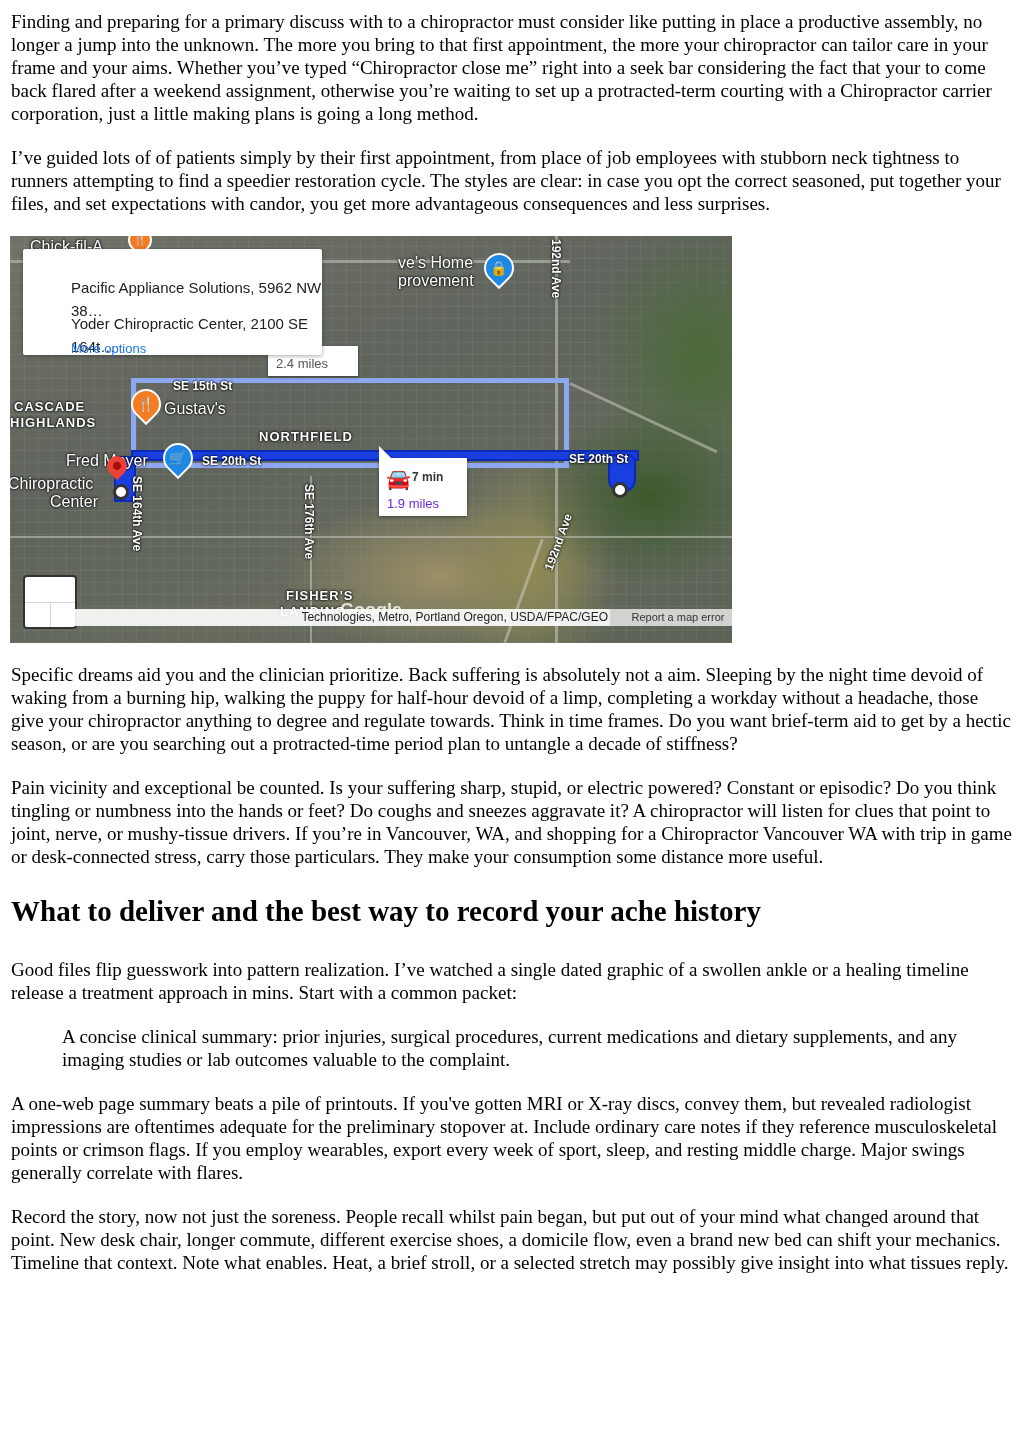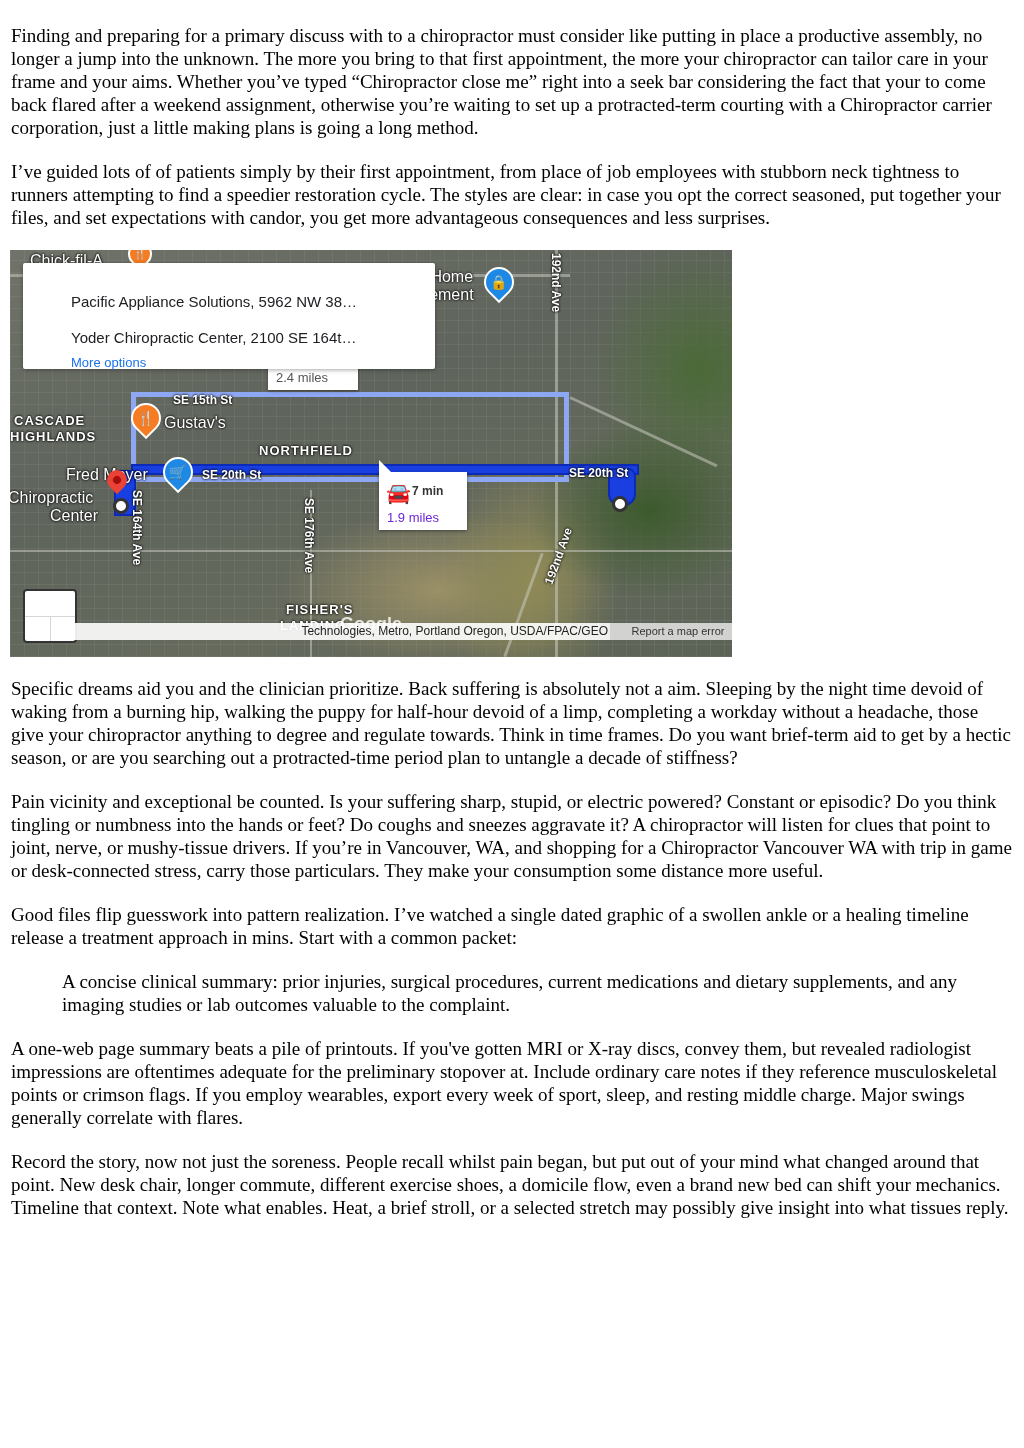--- a/index.html
+++ b/index.html
@@ -3,21 +3,21 @@
 <meta charset="utf-8">
 <style>
   html, body { margin: 0; padding: 0; background: #ffffff; }
   body {
     width: 1024px;
     font-family: "Liberation Serif", "DejaVu Serif", serif;
     color: #000;
     font-size: 19px;
     line-height: 23px;
   }
-  .page { padding: 24px 10px 0 11px; }
+  .page { padding: 10px 10px 0 11px; }
   p { margin: 0 0 21px 0; }
   h2 {
     font-size: 29px; line-height: 34px; font-weight: bold;
     margin: 26px 0 30px 0;
   }
   blockquote { margin: 0 0 21px 51px; }
   .map {
     position: relative; width: 722px; height: 407px; margin: 0 0 20px -1px;
     overflow: hidden;
     background:
@@ -35,21 +35,21 @@
     font-weight: bold; letter-spacing: 1px; font-size: 13px;
     text-shadow: 0 0 2px #000, 0 0 3px #000;
     white-space: nowrap;
   }
   .map .label.poi { font-size: 16px; letter-spacing: 0; font-weight: normal; }
   .map .label.street { font-size: 12px; letter-spacing: 0; }
   .map .label.vert { transform-origin: left top; transform: rotate(90deg); }
   .route-alt { position: absolute; border: 5px solid #8ea7f2; background: transparent; }
   .route-main { position: absolute; background: #1a3fe0; border: 2px solid #0b2ab8; }
   .popup {
-    position: absolute; left: 13px; top: 13px; width: 412px; height: 106px;
+    position: absolute; left: 13px; top: 13px; width: 299px; height: 106px;
     background: #fff; border-radius: 2px; box-shadow: 0 1px 4px rgba(0,0,0,0.35);
     font-family: "Liberation Sans", sans-serif;
   }
   .popup .row1 { position: absolute; left: 48px; top: 27px; font-size: 15px; color: #202124; }
   .popup .row2 { position: absolute; left: 48px; top: 63px; font-size: 15px; color: #202124; }
   .popup .more { position: absolute; left: 48px; top: 88px; font-size: 13px; color: #1a73e8; cursor: pointer; }
   .bubble {
     position: absolute; background: #fff; font-family: "Liberation Sans", sans-serif;
     box-shadow: 0 1px 3px rgba(0,0,0,0.4);
   }
@@ -188,18 +188,19 @@
     <div class="layer-btn"></div>
     <div class="attrib">
       <div>Technologies, Metro, Portland Oregon, USDA/FPAC/GEO</div>
     </div>
     <div class="report">Report a map error</div>
   </div>
 
   <p>Specific dreams aid you and the clinician prioritize. Back suffering is absolutely not a aim. Sleeping by the night time devoid of waking from a burning hip, walking the puppy for half-hour devoid of a limp, completing a workday without a headache, those give your chiropractor anything to degree and regulate towards. Think in time frames. Do you want brief-term aid to get by a hectic season, or are you searching out a protracted-time period plan to untangle a decade of stiffness?</p>
   <p>Pain vicinity and exceptional be counted. Is your suffering sharp, stupid, or electric powered? Constant or episodic? Do you think tingling or numbness into the hands or feet? Do coughs and sneezes aggravate it? A chiropractor will listen for clues that point to joint, nerve, or mushy-tissue drivers. If you’re in Vancouver, WA, and shopping for a Chiropractor Vancouver WA with trip in game or desk-connected stress, carry those particulars. They make your consumption some distance more useful.</p>
 
+  <h2>What to deliver and the best way to record your ache history</h2>
   <p>Good files flip guesswork into pattern realization. I’ve watched a single dated graphic of a swollen ankle or a healing timeline release a treatment approach in mins. Start with a common packet:</p>
   <blockquote>A concise clinical summary: prior injuries, surgical procedures, current medications and dietary supplements, and any imaging studies or lab outcomes valuable to the complaint.</blockquote>
   <p>A one-web page summary beats a pile of printouts. If you've gotten MRI or X-ray discs, convey them, but revealed radiologist impressions are oftentimes adequate for the preliminary stopover at. Include ordinary care notes if they reference musculoskeletal points or crimson flags. If you employ wearables, export every week of sport, sleep, and resting middle charge. Major swings generally correlate with flares.</p>
   <p>Record the story, now not just the soreness. People recall whilst pain began, but put out of your mind what changed around that point. New desk chair, longer commute, different exercise shoes, a domicile flow, even a brand new bed can shift your mechanics. Timeline that context. Note what enables. Heat, a brief stroll, or a selected stretch may possibly give insight into what tissues reply.</p>
 
 </div>
 
 </body></html>

